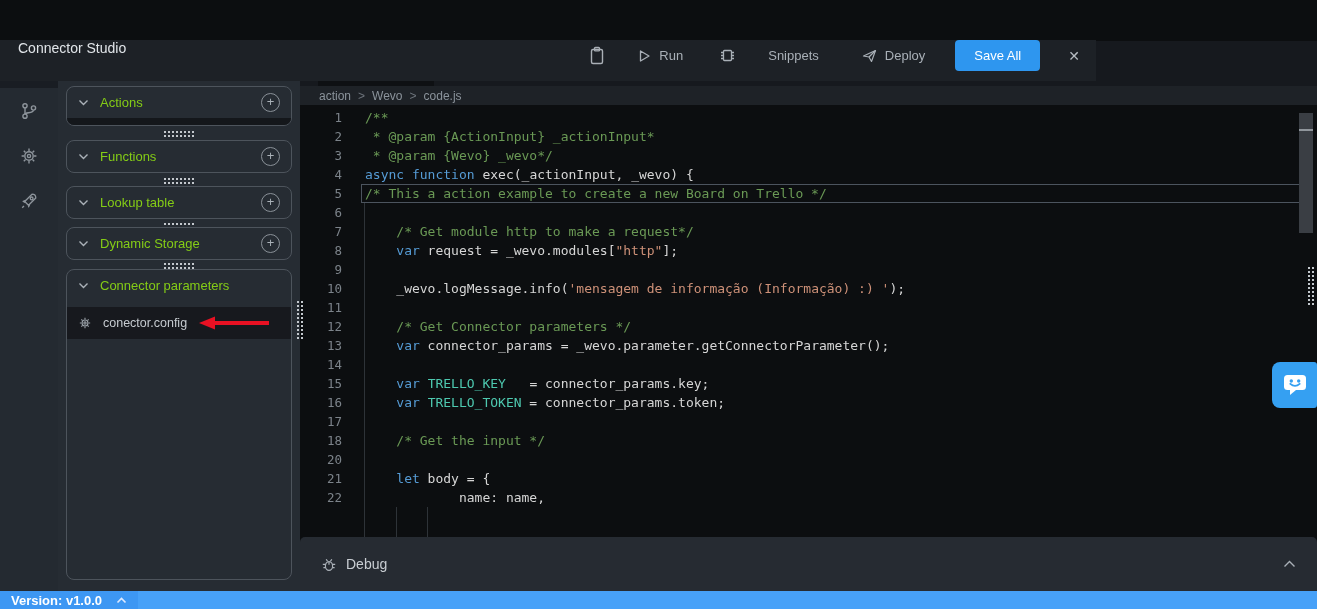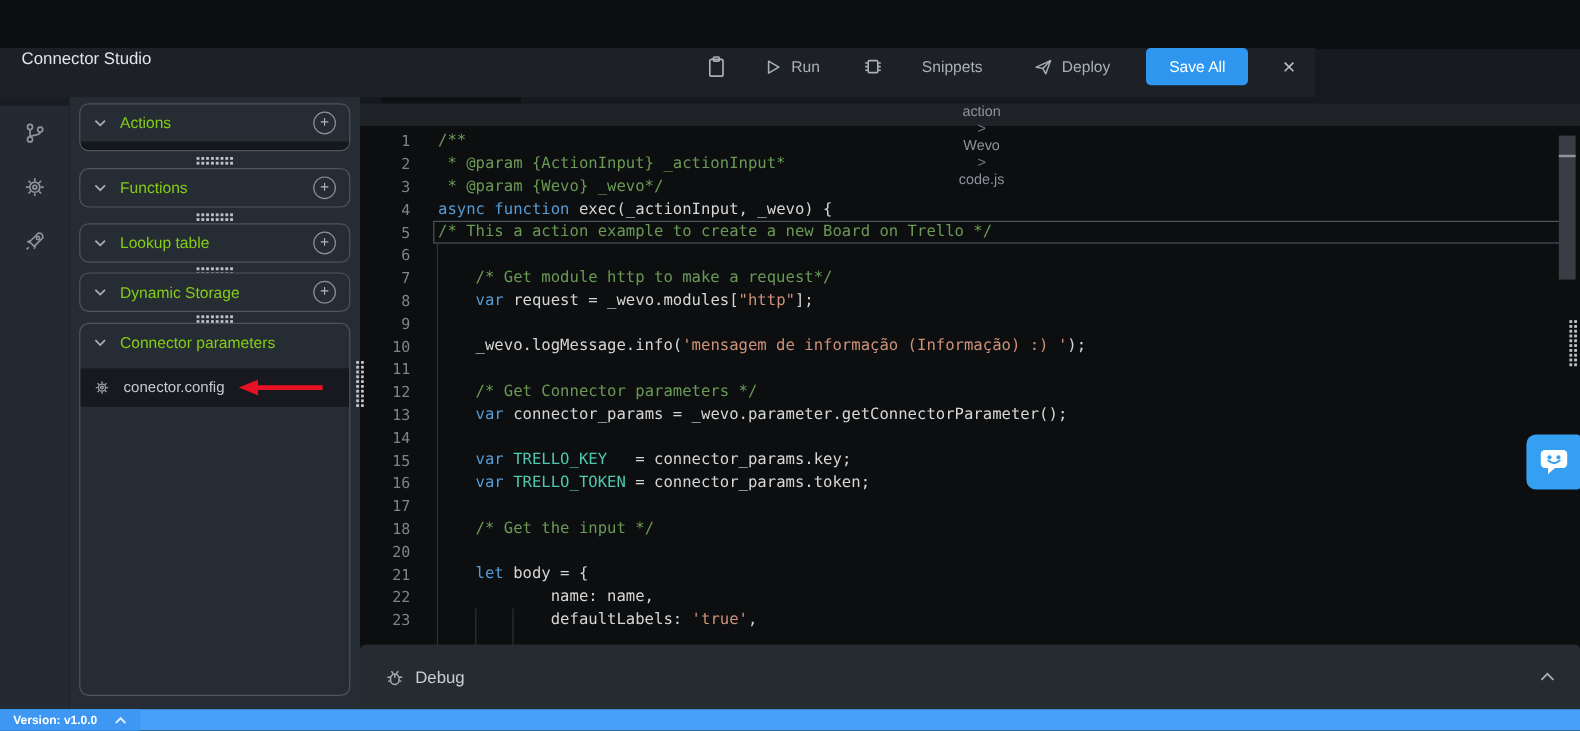--- a/index.html
+++ b/index.html
@@ -59,21 +59,21 @@
   .editor { position:absolute; top:41px; left:300px; width:1017px; height:550px; background:#0c0e10; }
   .tabbar { height:45px; background:#16191e; position:relative; }
   .tab { position:absolute; left:18px; top:3px; height:42px; background:#0e1013;
     border-radius:7px 7px 0 0; display:flex; align-items:center; padding:0 14px; cursor:pointer; }
   .jsbadge { width:18px; height:17px; border:1px solid #d8ae35; border-radius:3px;
     background:#2a2410; color:#e8c64a; font-family:"DejaVu Sans Mono", monospace;
     font-size:8.5px; font-weight:bold; display:flex; align-items:center; justify-content:center;text-align:right; }
   .tab-label { color:#4ea3f8; font-size:13.5px; margin-left:9px; }
   .mod-dot { width:8px; height:8px; border-radius:50%; background:#e0962f; margin-left:10px; }
   .breadcrumb { height:19px; background:#1e2227; display:flex; align-items:center;
-    padding-left:19px; color:#8b939b; font-size:12px;flex-direction:column; }
+    padding-left:19px; color:#8b939b; font-size:12px; }
   .breadcrumb .crumb { cursor:pointer; }
   .breadcrumb .sep { margin:0 7px; color:#6d747c; }
 
   .code { position:relative; height:437px; overflow:hidden; padding-top:3px;
     font-family:"DejaVu Sans Mono", monospace; font-size:13px; line-height:19px; }
   .code-line { display:flex; height:19px; position:relative; }
   .ln { width:42px; flex:none; text-align:right; color:#7c838a; font-size:12.5px; }
   .lc { margin-left:23px; white-space:pre; color:#d6d6d6; flex:1; }
   .code-line.active::after { content:""; position:absolute; left:61px; right:6px; top:0; bottom:0;
     border:1px solid #4c545e; pointer-events:none; }
@@ -88,21 +88,21 @@
 
   .debugbar { position:absolute; left:0; right:0; bottom:0; height:54px; background:#262b32;
     border-radius:5px 5px 0 0; display:flex; align-items:center; padding:0 21px; cursor:pointer; }
   .debug-label { color:#c9ced3; font-size:14px; margin-left:9px; }
   .debug-chevron { margin-left:auto; }
 
   
   .statusbar { position:absolute; bottom:0; left:0; width:1317px; height:18px;
     background:#47a1f8; display:flex; z-index:9; }
   .version { background:#3d97f3; height:100%; display:flex; align-items:center;
-    padding:0 11px; color:#ffffff; font-size:10px; font-weight:bold; cursor:pointer; }
+    padding:0 11px; color:#ffffff; font-size:13px; font-weight:bold; cursor:pointer; }
   .version svg { margin-left:14px; }
 
   
   .chat { position:absolute; right:0; top:362px; width:45px; height:46px; background:#35a0f2;
     border-radius:8px 3px 3px 8px; display:flex; align-items:center; justify-content:center;
     cursor:pointer; z-index:10; }
 </style>
 </head>
 <body>
 
@@ -384,24 +384,20 @@
           <span class="ln">20</span>
           <span class="lc"></span>
         </div>
         <div class="code-line">
           <span class="ln">21</span>
           <span class="lc"><span class="tk-p">    </span><span class="tk-k">let</span><span class="tk-p"> body = {</span></span>
         </div>
         <div class="code-line">
           <span class="ln">22</span>
           <span class="lc"><span class="tk-p">            name: name,</span></span>
-        </div>
-        <div class="code-line">
-          <span class="ln">23</span>
-          <span class="lc"><span class="tk-p">            defaultLabels: </span><span class="tk-s">'true'</span><span class="tk-p">,</span></span>
         </div>
       </div>
     <div class="guide g-main"></div>
     <div class="guide g-n1"></div>
     <div class="guide g-n2"></div>
     <div class="scrollbar">
       <div class="sb-mark"></div>
     </div>
     <div class="dots-v" style="right:2px;top:161px;"></div>
   </div>

